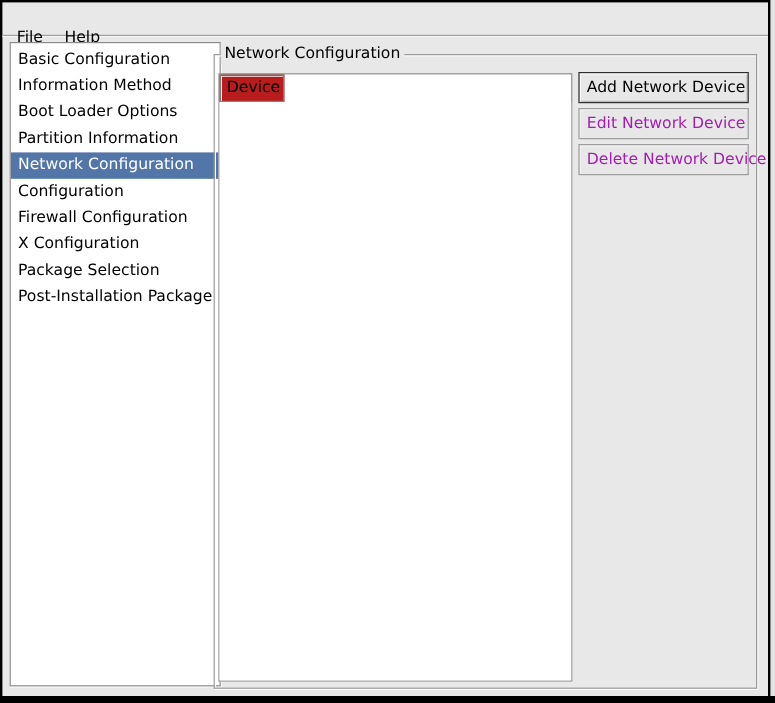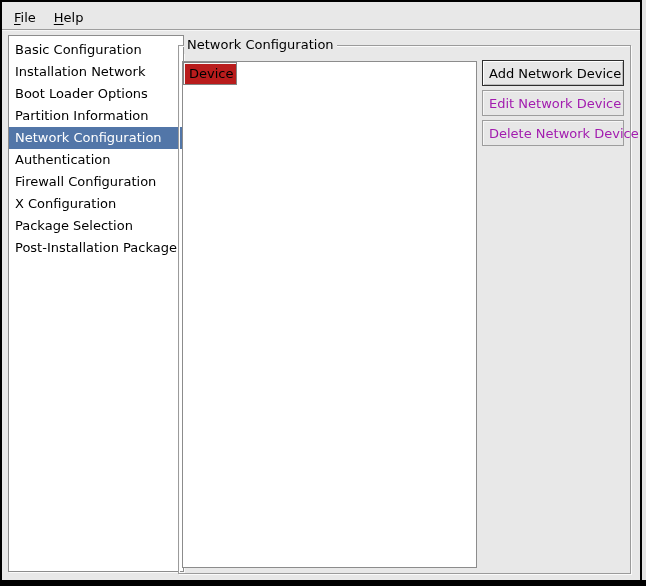--- a/index.html
+++ b/index.html
@@ -11,21 +11,21 @@
   .right-gutter { position:absolute; left:642px; top:0; width:4px; height:580px; background:#e3e3e3; }
   .bottom-band  { position:absolute; left:0; top:580px; width:646px; height:6px; background:#000; }
   .window { position:absolute; left:2px; top:2px; width:638px; height:578px; background:#e8e8e8; }
 
   
   .menubar {
     position:absolute; left:0; top:0; width:638px; height:28px;
     border-bottom:1px solid #9e9e9e; box-shadow:0 1px 0 #f6f6f6;
     display:flex; align-items:stretch; padding-left:10px; box-sizing:border-box;
   }
-  .menu-item { line-height:27px; padding:2px 2px; margin-right:14px; cursor:default; }
+  .menu-item { line-height:27px; padding:16px 2px; margin-right:14px; cursor:default; }
   .mn { text-decoration:underline; text-underline-offset:2px; }
 
   
   .sidebar {
     position:absolute; left:6px; top:33px; width:176px; height:537px;
     background:#fff; border:1px solid #8c8c8c; box-shadow:1px 1px 0 #fafafa;
     box-sizing:border-box; padding-top:3px; overflow:hidden;
   }
   .side-item { height:22px; line-height:22px; padding-left:6px; white-space:nowrap; cursor:default; }
   .side-item.selected { background:#5276a8; color:#fff; }
@@ -82,25 +82,25 @@
   <div class="right-gutter"></div>
   <div class="window">
 
     <div class="menubar">
       <div class="menu-item"><span class="mn">F</span><span>ile</span></div>
       <div class="menu-item"><span class="mn">H</span><span>elp</span></div>
     </div>
 
     <div class="sidebar">
       <div class="side-item">Basic Configuration</div>
-      <div class="side-item">Installation Network</div>
+      <div class="side-item">Information Method</div>
       <div class="side-item">Boot Loader Options</div>
       <div class="side-item">Partition Information</div>
       <div class="side-item selected">Network Configuration</div>
-      <div class="side-item">Authentication</div>
+      <div class="side-item">Configuration</div>
       <div class="side-item">Firewall Configuration</div>
       <div class="side-item">X Configuration</div>
       <div class="side-item">Package Selection</div>
       <div class="side-item">Post-Installation Package</div>
     </div>
 
     <div class="frame"></div>
     <div class="frame-label">Network Configuration</div>
 
     <div class="table">

